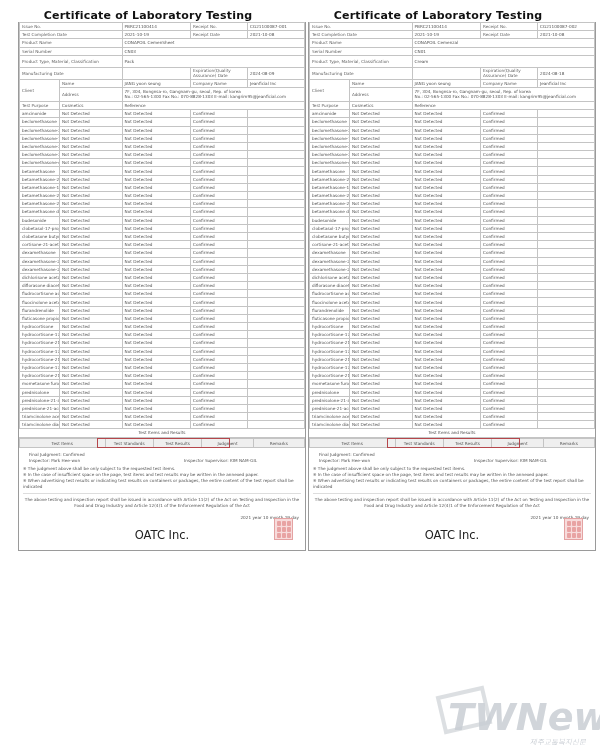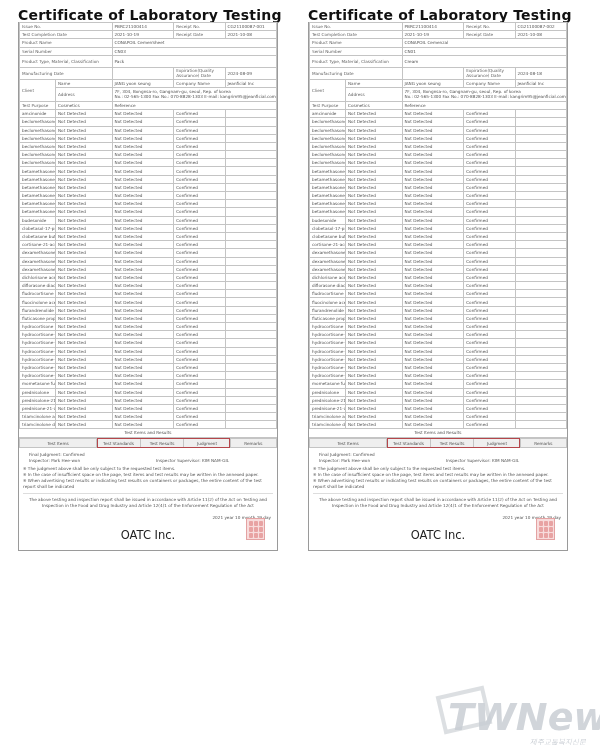--- a/index.html
+++ b/index.html
@@ -1,21 +1,21 @@
 <!DOCTYPE html>
 <html><head>
 <meta charset="utf-8">
 <style>
   html,body{margin:0;padding:0;}
   body{width:600px;height:750px;background:#ffffff;position:relative;overflow:hidden;font-family:"DejaVu Sans",sans-serif;color:#333;}
   .doc{position:absolute;top:0;}
   .doc.left{left:18px;width:260px;}
   .doc.right{left:308px;width:260px;}
-  .cert-title{font-family:"DejaVu Sans",sans-serif;font-weight:bold;font-size:14px;text-align:center;height:13px;line-height:13px;margin-top:9px;color:#111;letter-spacing:0.2px;white-space:nowrap;}
-  .frame{border:1px solid #9a9a9a;border-top:none;box-sizing:border-box;width:260px;background:#fff;position:relative;}
+  .cert-title{font-family:"DejaVu Sans",sans-serif;font-weight:bold;font-size:11px;text-align:center;height:13px;line-height:13px;margin-top:9px;color:#111;letter-spacing:0.2px;white-space:nowrap;}
+  .frame{border:1px solid #9a9a9a;border-top:none;box-sizing:border-box;width:288px;background:#fff;position:relative;}
   table{border-collapse:collapse;width:100%;table-layout:fixed;}
   td,th{border:1px solid #c4c4c4;font-size:4.2px;line-height:5px;padding:0 2px;color:#555;font-weight:normal;white-space:nowrap;overflow:hidden;}
   .info td{height:7.2px;}
   .info td.tall{height:11px;white-space:normal;}
   .info tr.addr td{height:13px;}
   .info .lab{color:#666;}
   .section-title{text-align:center;height:8px;line-height:8px;font-size:4.2px;color:#555;border-bottom:1px solid #c4c4c4;}
   .results th{background:#efefef;height:8px;text-align:center;color:#555;}
   .redbox{position:absolute;border:1.2px solid #b5464b;pointer-events:none;box-sizing:border-box;}
   .footer{padding:4px 4px 0 4px;font-size:4.2px;line-height:6px;color:#555;}

